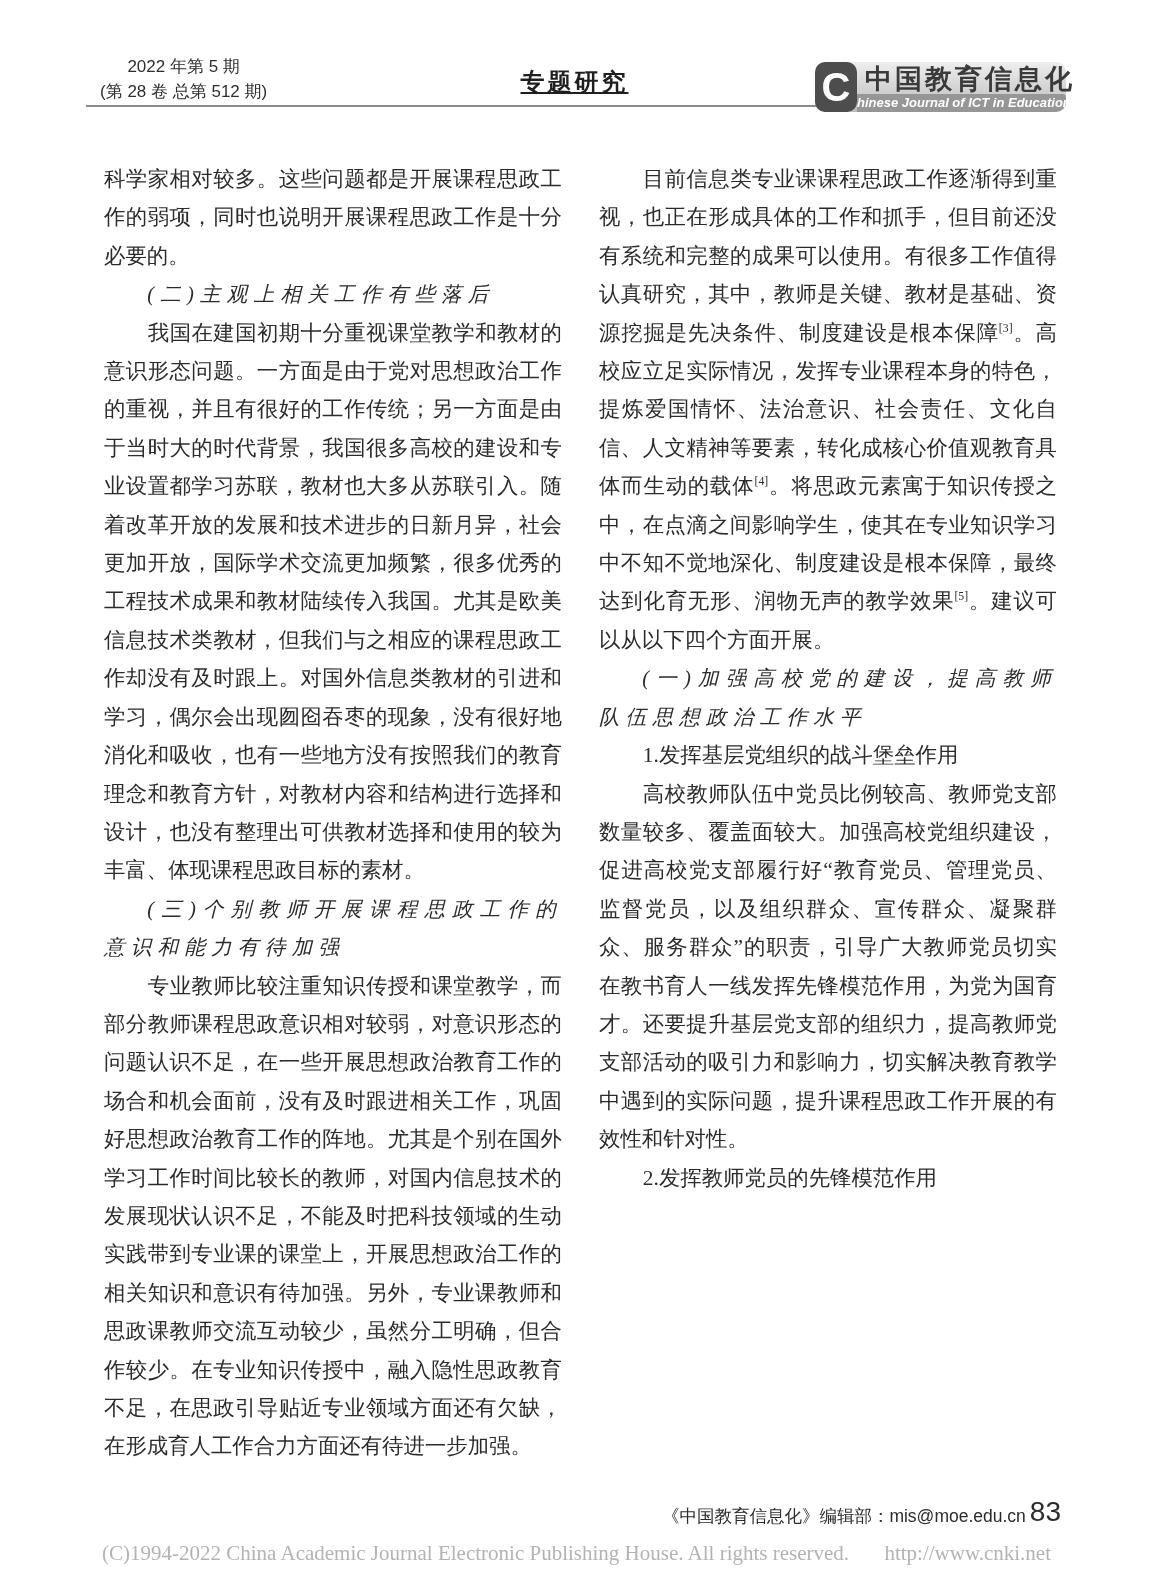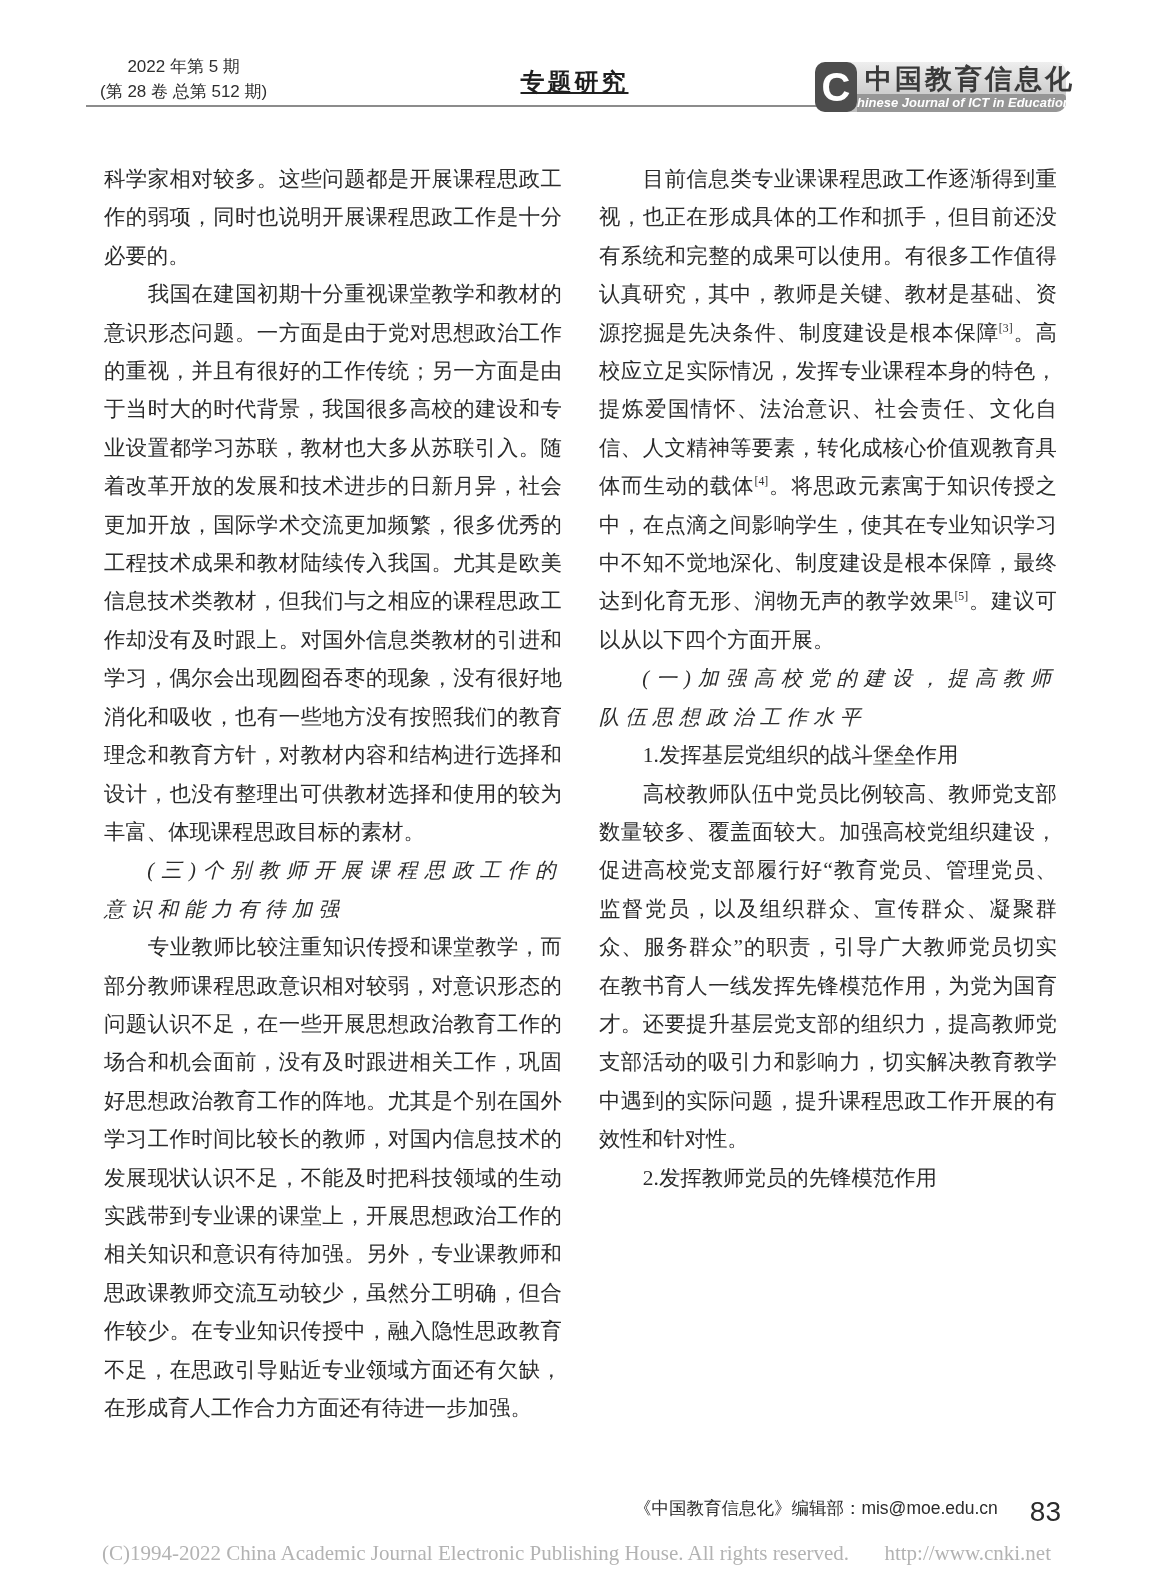--- a/index.html
+++ b/index.html
@@ -80,21 +80,21 @@
   .col-heading{
     margin:20px 0 40px 0;
     font-family:"Liberation Sans",sans-serif;
     font-weight:bold;font-size:22.5px;line-height:30px;
     letter-spacing:1.5px;text-align:center;color:#1f1f1f;
   }
   sup{font-size:0.55em;line-height:0;}
   
   .footer-line{
     position:absolute;top:1496px;right:88px;
-    display:flex;align-items:flex-start;gap:32px;white-space:nowrap;
+    display:flex;align-items:flex-end;gap:4px;white-space:nowrap;
   }
   .editorial{
     font-family:"Liberation Sans",sans-serif;
     font-size:17.5px;color:#2b2b2b;
   }
   .page-number{
     font-family:"Liberation Sans",sans-serif;
     font-size:28px;color:#2b2b2b;
   }
   .copyright{
@@ -120,20 +120,21 @@
 
   <div class="logo">
     <div class="logo-c">C</div>
     <div class="logo-cn">中国教育信息化</div>
     <div class="logo-en">hinese Journal of ICT in Education</div>
   </div>
 
   <div class="columns">
     <div class="column">
         <p class="body-para noindent">科学家相对较多。这些问题都是开展课程思政工作的弱项，同时也说明开展课程思政工作是十分必要的。</p>
+        <p class="kaiti">(二)主观上相关工作有些落后</p>
         <p class="body-para indent">我国在建国初期十分重视课堂教学和教材的意识形态问题。一方面是由于党对思想政治工作的重视，并且有很好的工作传统；另一方面是由于当时大的时代背景，我国很多高校的建设和专业设置都学习苏联，教材也大多从苏联引入。随着改革开放的发展和技术进步的日新月异，社会更加开放，国际学术交流更加频繁，很多优秀的工程技术成果和教材陆续传入我国。尤其是欧美信息技术类教材，但我们与之相应的课程思政工作却没有及时跟上。对国外信息类教材的引进和学习，偶尔会出现囫囵吞枣的现象，没有很好地消化和吸收，也有一些地方没有按照我们的教育理念和教育方针，对教材内容和结构进行选择和设计，也没有整理出可供教材选择和使用的较为丰富、体现课程思政目标的素材。</p>
         <p class="kaiti">(三)个别教师开展课程思政工作的意识和能力有待加强</p>
         <p class="body-para indent">专业教师比较注重知识传授和课堂教学，而部分教师课程思政意识相对较弱，对意识形态的问题认识不足，在一些开展思想政治教育工作的场合和机会面前，没有及时跟进相关工作，巩固好思想政治教育工作的阵地。尤其是个别在国外学习工作时间比较长的教师，对国内信息技术的发展现状认识不足，不能及时把科技领域的生动实践带到专业课的课堂上，开展思想政治工作的相关知识和意识有待加强。另外，专业课教师和思政课教师交流互动较少，虽然分工明确，但合作较少。在专业知识传授中，融入隐性思政教育不足，在思政引导贴近专业领域方面还有欠缺，在形成育人工作合力方面还有待进一步加强。</p>
       </div>
     <div class="column">
         <p class="body-para indent"><span>目前信息类专业课课程思政工作逐渐得到重视，也正在形成具体的工作和抓手，但目前还没有系统和完整的成果可以使用。有很多工作值得认真研究，其中，教师是关键、教材是基础、资源挖掘是先决条件、制度建设是根本保障</span><sup>[3]</sup><span>。高校应立足实际情况，发挥专业课程本身的特色，提炼爱国情怀、法治意识、社会责任、文化自信、人文精神等要素，转化成核心价值观教育具体而生动的载体</span><sup>[4]</sup><span>。将思政元素寓于知识传授之中，在点滴之间影响学生，使其在专业知识学习中不知不觉地深化、制度建设是根本保障，最终达到化育无形、润物无声的教学效果</span><sup>[5]</sup><span>。建议可以从以下四个方面开展。</span></p>
         <p class="kaiti">(一)加强高校党的建设，提高教师队伍思想政治工作水平</p>
         <p class="body-para numbered">1.发挥基层党组织的战斗堡垒作用</p>
         <p class="body-para indent">高校教师队伍中党员比例较高、教师党支部数量较多、覆盖面较大。加强高校党组织建设，促进高校党支部履行好“教育党员、管理党员、监督党员，以及组织群众、宣传群众、凝聚群众、服务群众”的职责，引导广大教师党员切实在教书育人一线发挥先锋模范作用，为党为国育才。还要提升基层党支部的组织力，提高教师党支部活动的吸引力和影响力，切实解决教育教学中遇到的实际问题，提升课程思政工作开展的有效性和针对性。</p>
         <p class="body-para numbered">2.发挥教师党员的先锋模范作用</p>

